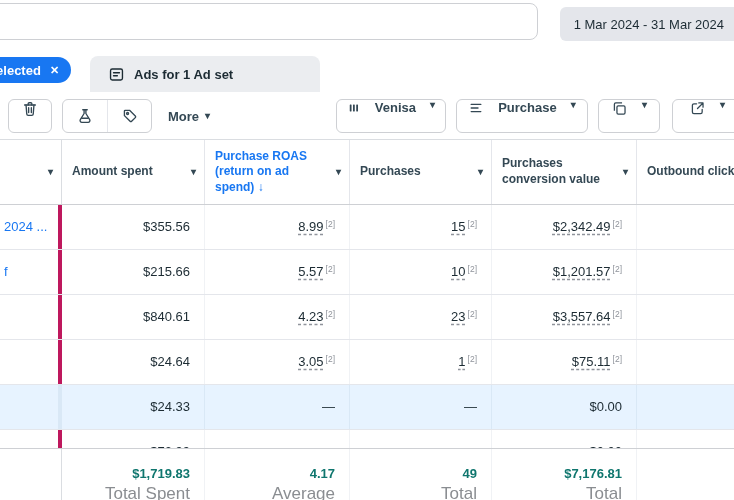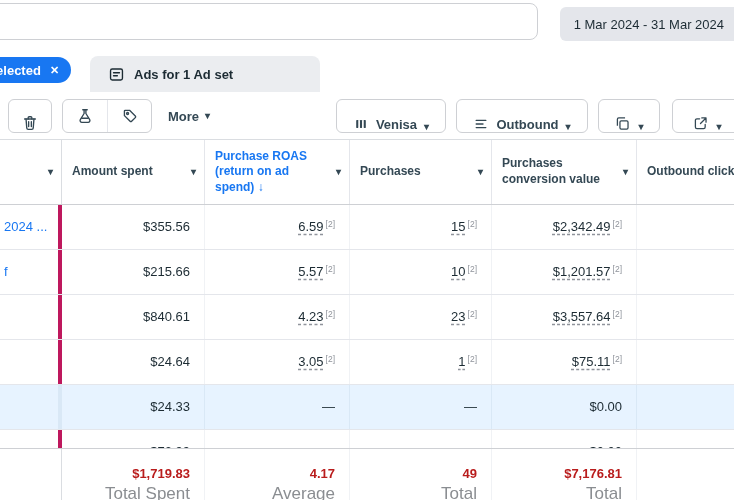--- a/index.html
+++ b/index.html
@@ -21,21 +21,21 @@
           border-radius:14px; display:flex; align-items:center; gap:9px; padding:0 12px;
           font-size:13px; font-weight:600; cursor:pointer; }
   .chip-x { font-size:11px; line-height:1; cursor:pointer; }
   .tab { position:absolute; left:90px; top:8px; height:36px; width:230px; background:#ebedf0;
          border-radius:8px 8px 0 0; display:flex; align-items:center; gap:9px; padding:0 18px;
          font-size:13px; font-weight:700; color:#1c2b33; cursor:pointer; }
 
   
   .toolbar { position:relative; height:48px; background:#fff; border-bottom:1px solid #dadde1; }
   .tb-btn { position:absolute; top:7px; height:34px; border:1px solid #ced0d4; border-radius:6px;
-            background:#fff; display:flex; align-items:flex-end; justify-content:center; gap:7px;
+            background:#fff; display:flex; align-items:flex-start; justify-content:center; gap:14px;
             padding:0 10px; font-size:13px; font-weight:600; color:#344854; cursor:pointer; }
   .tb-plain { position:absolute; top:7px; height:34px; display:flex; align-items:center; gap:6px;
               padding:0 8px; font-size:13px; font-weight:600; color:#344854; cursor:pointer; }
   .tb-group { position:absolute; top:7px; height:34px; border:1px solid #ced0d4; border-radius:6px;
               background:#fff; display:flex; overflow:hidden; }
   .tb-seg { width:44px; display:flex; align-items:center; justify-content:center; cursor:pointer; }
   .tb-seg + .tb-seg { border-left:1px solid #e4e6eb; }
   .caret { font-size:10px; color:#344854; line-height:1; }
   svg.icn { display:block; }
 
@@ -63,21 +63,21 @@
   .link { color:#1877f2; cursor:pointer; }
   .u { text-decoration:underline; text-decoration-style:dashed; text-decoration-color:#90949c;
        text-underline-offset:3px; }
   .sup { font-size:8.5px; color:#90949c; position:relative; top:-4px; margin-left:2px; }
 
   .tfoot { height:52px; background:#fff; border-top:1px solid #ced0d4; }
   .tf { display:flex; flex-direction:column; align-items:flex-end; justify-content:center;
         gap:3px; padding:0 14px; border-right:1px solid #f0f2f5; overflow:hidden; }
   .tf.name { border-right:1px solid #dadde1; }
   .tf.last { border-right:none; }
-  .tf .v { font-size:13px; font-weight:700; color:#b91c1c;margin-top:20px; }
+  .tf .v { font-size:13px; font-weight:700; color:#0f766e;margin-top:20px; }
   .tf .l { font-size:17px; color:#8a8d91; }
 </style>
 </head>
 <body>
 
 <div class="screen">
 
   <div class="topbar">
     <div class="search-box"></div>
     <div class="date-range">
@@ -138,21 +138,21 @@
         <rect x="13.4" y="5" width="2.6" height="10" rx="0.6"></rect>
       </svg>
       <span>Venisa</span>
       <span class="caret">▾</span>
     </div>
 
     <div class="tb-btn" style="left:456px; width:132px;">
       <svg class="icn" width="16" height="16" viewBox="0 0 20 20" fill="none" stroke="#344854" stroke-width="1.7" stroke-linecap="round">
         <path d="M4 5.5h12M4 10h8.5M4 14.5h12"></path>
       </svg>
-      <span>Outbound</span>
+      <span>Purchase</span>
       <span class="caret">▾</span>
     </div>
 
     <div class="tb-btn" style="left:598px; width:62px;">
       <svg class="icn" width="17" height="17" viewBox="0 0 20 20" fill="none" stroke="#344854" stroke-width="1.5" stroke-linejoin="round">
         <rect x="7" y="7" width="9.5" height="9.5" rx="1.5"></rect>
         <path d="M4 12.5V5a1.6 1.6 0 0 1 1.6-1.6H13"></path>
       </svg>
       <span class="caret">▾</span>
     </div>
@@ -187,21 +187,21 @@
       <span class="caret">▾</span>
     </div>
     <div class="th last">
       <span>Outbound clicks</span>
     </div>
   </div>
 
   <div class="row grid">
     <div class="cell name"><span class="link">2024 ...</span></div>
     <div class="cell"><span>$355.56</span></div>
-    <div class="cell"><span class="u">6.59</span><span class="sup">[2]</span></div>
+    <div class="cell"><span class="u">8.99</span><span class="sup">[2]</span></div>
     <div class="cell"><span class="u">15</span><span class="sup">[2]</span></div>
     <div class="cell"><span class="u">$2,342.49</span><span class="sup">[2]</span></div>
     <div class="cell last"><span></span></div>
   </div>
 
   <div class="row grid">
     <div class="cell name"><span class="link">f</span></div>
     <div class="cell"><span>$215.66</span></div>
     <div class="cell"><span class="u">5.57</span><span class="sup">[2]</span></div>
     <div class="cell"><span class="u">10</span><span class="sup">[2]</span></div>

